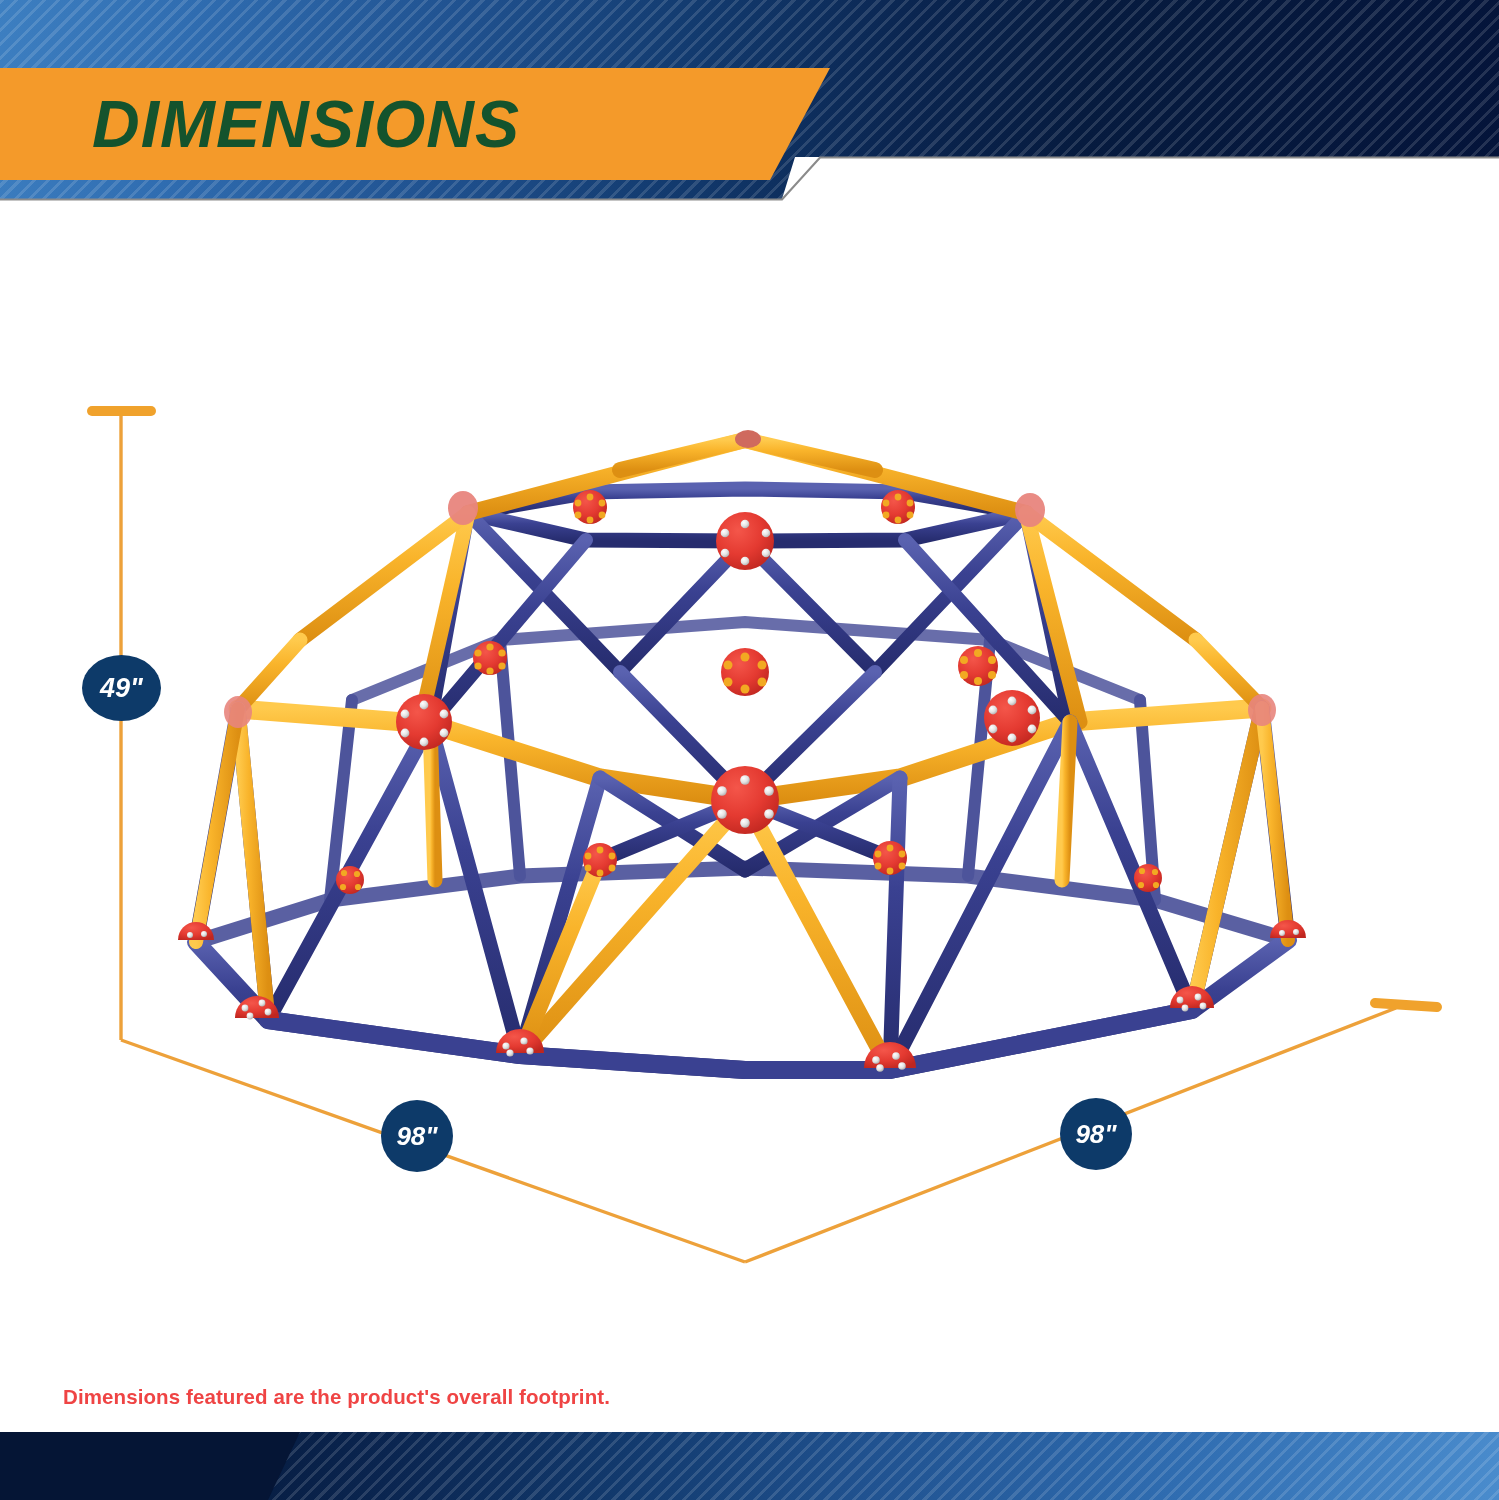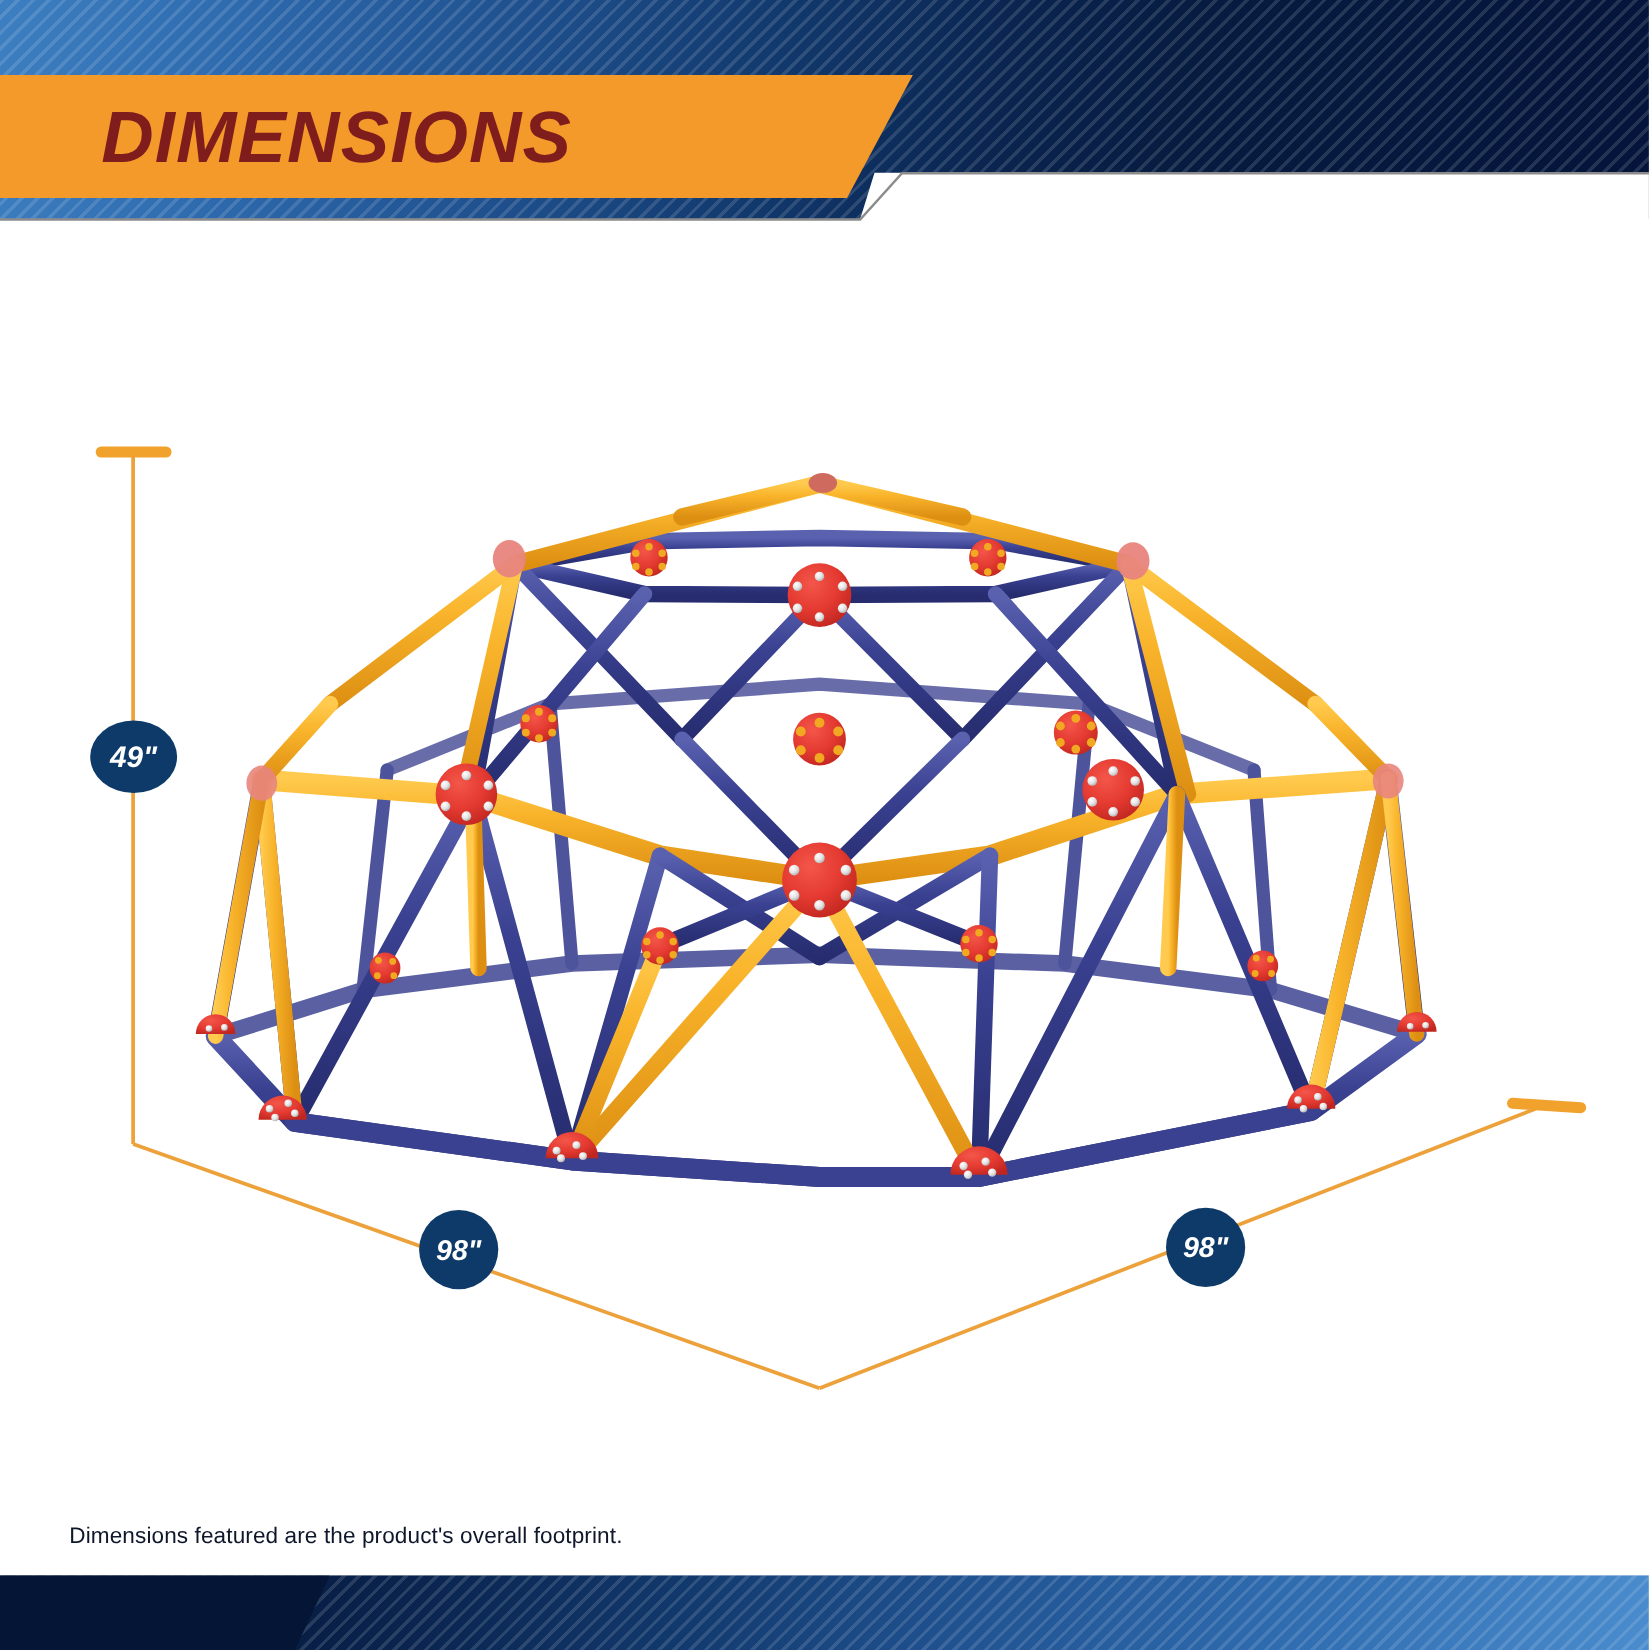--- a/index.html
+++ b/index.html
@@ -36,21 +36,21 @@
 
   
   .title-band{
     position:absolute;left:-30px;top:68px;width:860px;height:112px;
     background:#f49a2a;
     clip-path:polygon(0px 0px, 860px 0px, 800px 112px, 0px 112px);
   }
   .title-text{
     position:absolute;left:92px;top:72px;
     font-size:66px;font-weight:bold;font-style:italic;
-    color:#7f1d1d;letter-spacing:1px;
+    color:#14532d;letter-spacing:1px;
     line-height:104px;
     white-space:nowrap;
   }
 
   
   .footer-banner{
     position:absolute;left:0;bottom:0;width:1499px;height:68px;overflow:hidden;
   }
   .footer-bg{
     position:absolute;inset:0;
@@ -71,21 +71,21 @@
   }
   .footer-dark-block{
     position:absolute;left:0;top:0;width:300px;height:68px;
     background:#051535;
     clip-path:polygon(0 0, 300px 0, 268px 68px, 0 68px);
   }
 
   
   .caption{
     position:absolute;left:63px;top:1385px;
-    font-size:20.5px;color:#0f172a;font-weight:400;
+    font-size:20.5px;color:#ef4444;font-weight:700;
     letter-spacing:0.1px;white-space:nowrap;
   }
 
   
   .badge{
     position:absolute;
     display:flex;align-items:center;justify-content:center;
     background:#0d3a69;color:#ffffff;
     font-weight:bold;font-style:italic;
     border-radius:50%;

